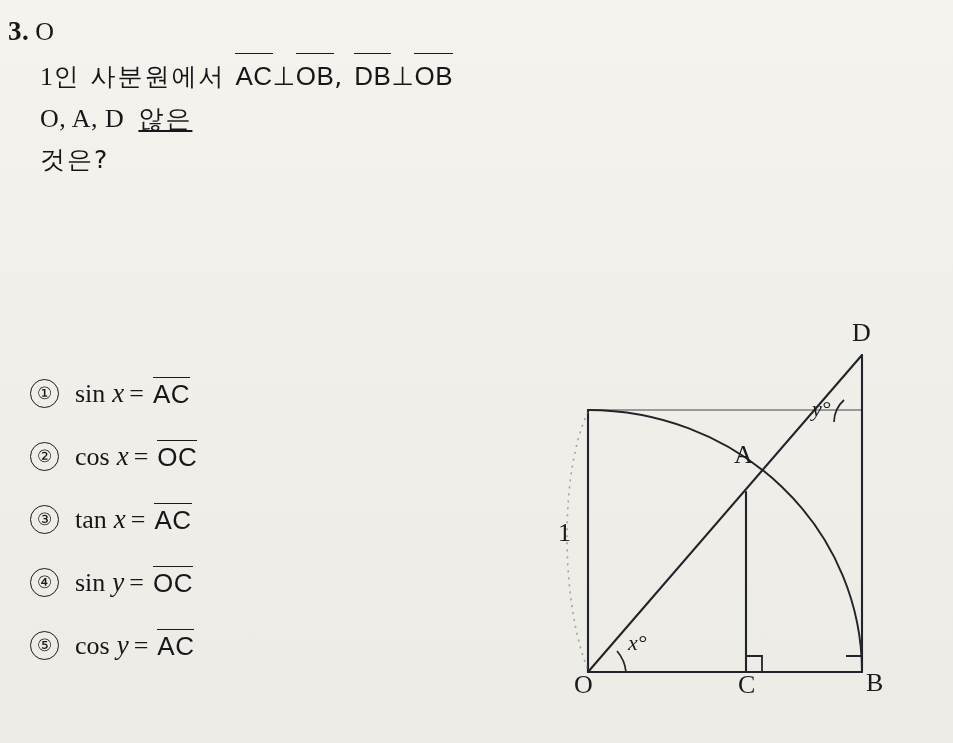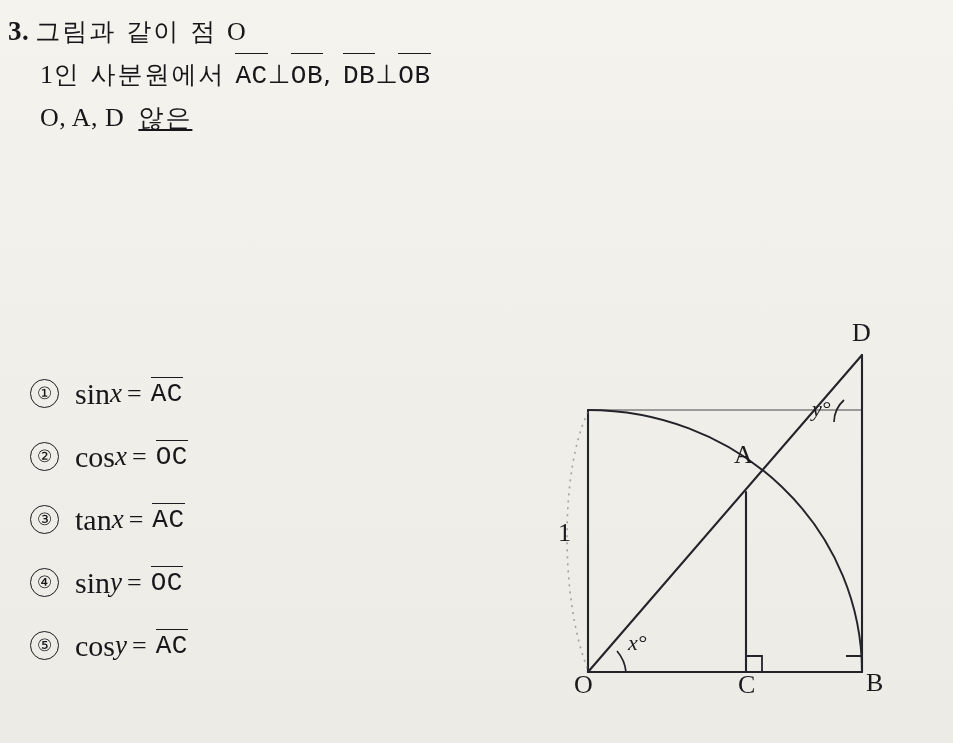--- a/index.html
+++ b/index.html
@@ -51,21 +51,21 @@
   }
   .mathtxt {
     font-family: "Liberation Serif", serif;
     font-size: 26px;
     letter-spacing: 0.5px;
   }
   .ovl {
     position: relative;
     display: inline-block;
     padding-top: 1px;
-    font-family: Liberation Mono, monospace;
+    font-family: Liberation Sans, sans-serif;
   }
   .ovl::before {
     content: "";
     position: absolute;
     left: 0;
     right: 0;
     top: -1px;
     border-top: 1.6px solid #1b1b1e;
   }
   .und {
@@ -94,21 +94,22 @@
     height: 27px;
     border: 1.6px solid #1b1b1e;
     border-radius: 50%;
     font-size: 17px;
     font-family: "Liberation Sans", sans-serif;
     margin-right: 16px;
     flex: 0 0 auto;
   }
   .fn {
     font-family: "Liberation Serif", serif;
-    font-size: 30px;
+    font-size: 26px;
+    margin-right: 7px;
   }
   .var {
     font-family: "Liberation Serif", serif;
     font-style: italic;
     font-size: 27px;
     margin-right: 5px;
   }
   .eq {
     font-size: 26px;
     margin-right: 9px;
@@ -137,21 +138,20 @@
 </style>
 </head>
 <body>
 
 <div class="page">
 
   <div class="stem">
 
     <div class="stem-line">
       <span class="qnum">3.</span>
-      <span class="ko">그림과 같이 점 </span>
       <span class="mathtxt">O</span>
     </div>
 
     <div class="stem-line">
       <span class="indent"></span>
       <span class="mathtxt">1</span>
       <span class="ko">인 사분원에서 </span>
       <span class="mathtxt ovl">AC</span>
       <span class="mathtxt">⊥</span>
       <span class="mathtxt ovl">OB</span>
@@ -160,20 +160,24 @@
       <span class="mathtxt">⊥</span>
       <span class="mathtxt ovl">OB</span>
     </div>
 
     <div class="stem-line">
       <span class="indent"></span>
       <span class="mathtxt">O, A, D</span>
       <span class="ko und">않은</span>
     </div>
 
+    <div class="stem-line">
+      <span class="indent"></span>
+      <span class="ko">것은?</span>
+    </div>
 
   </div>
 
   <div class="choices">
 
     <div class="choice">
       <span class="circnum">①</span>
       <span class="fn">sin</span>
       <span class="var">x</span>
       <span class="eq">=</span>

